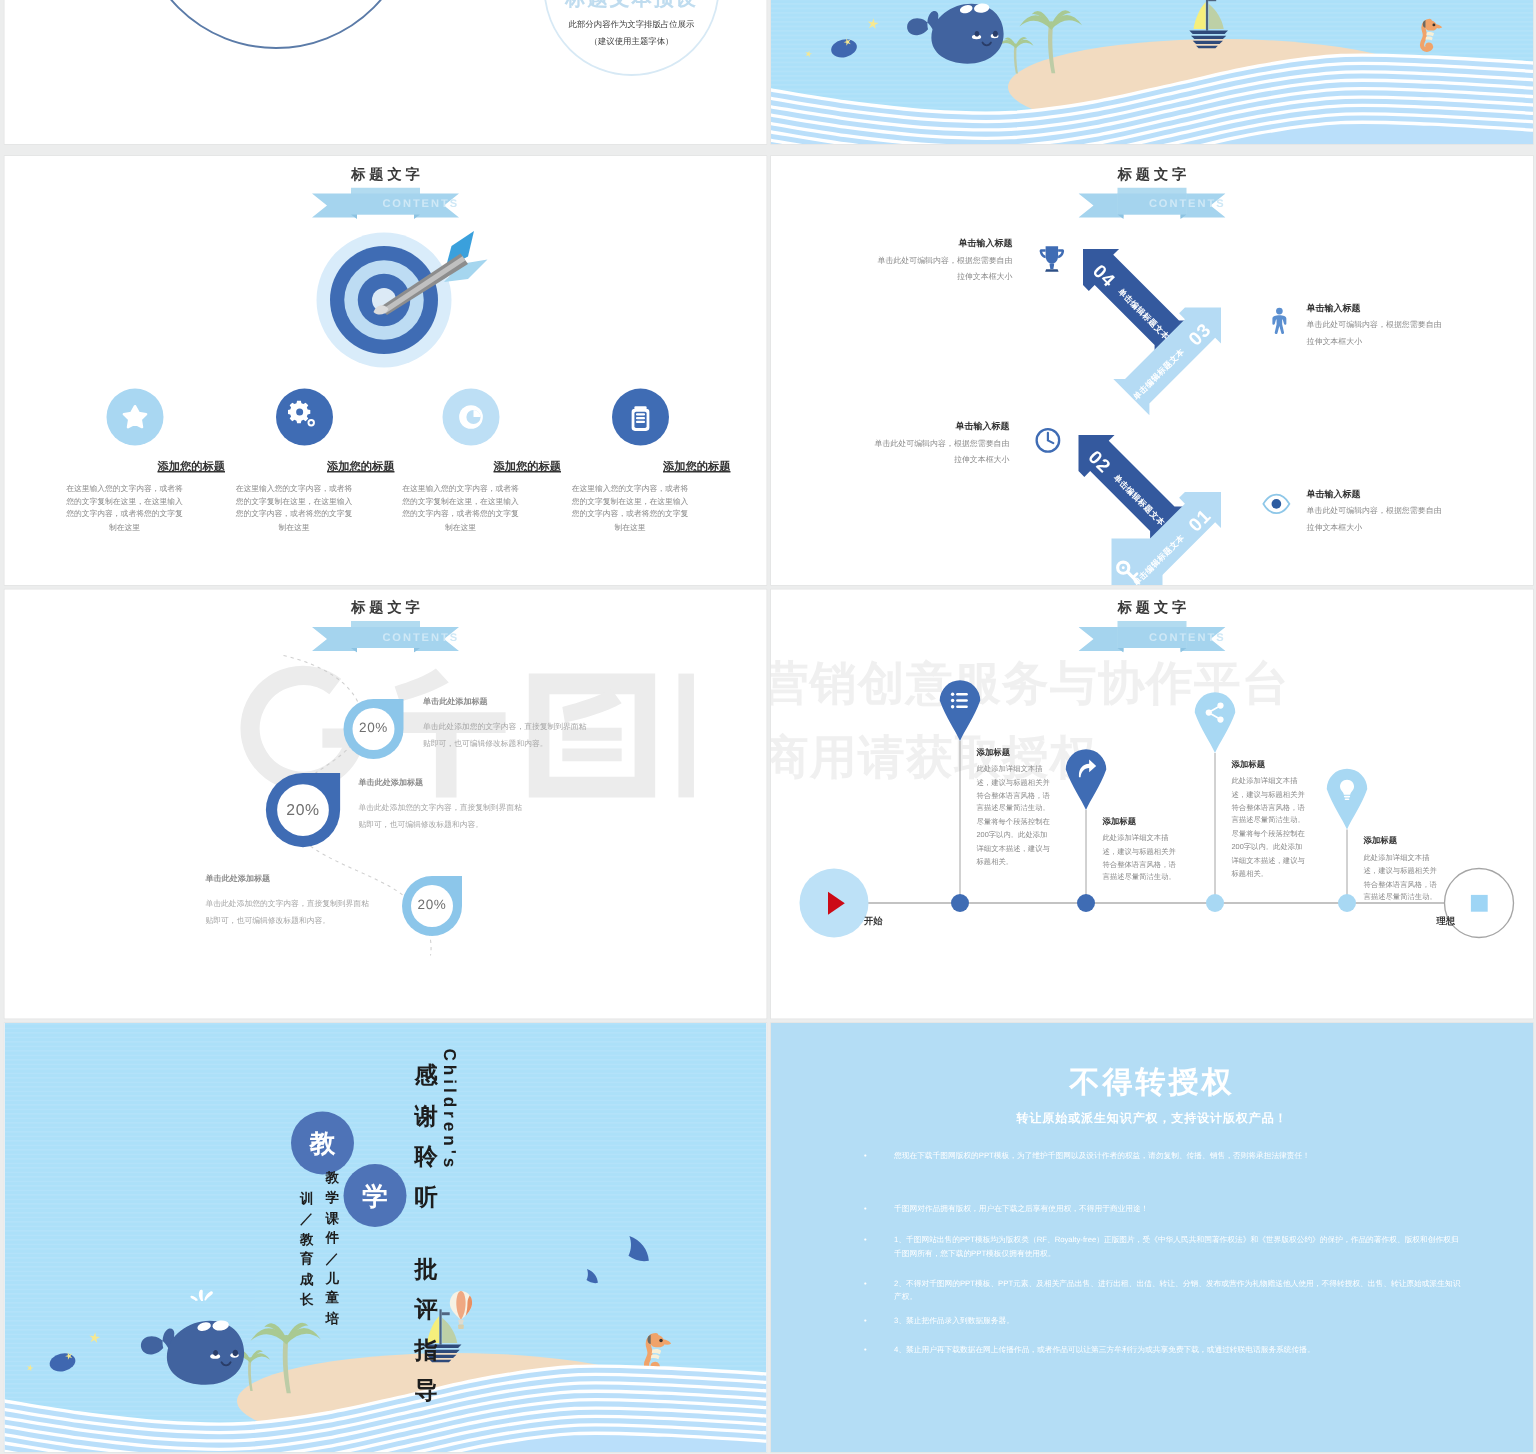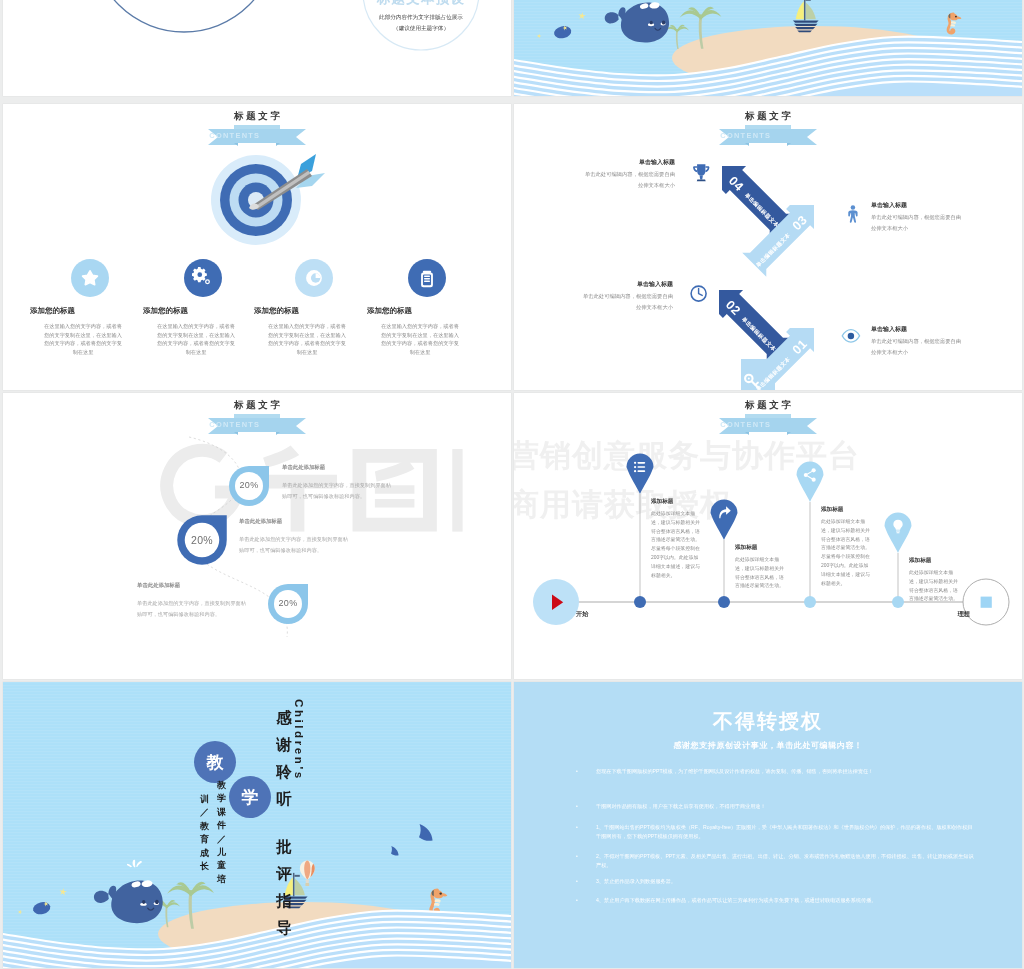--- a/index.html
+++ b/index.html
@@ -2,22 +2,22 @@
 <html><head>
 <meta charset="utf-8">
 <style>
 html,body{margin:0;padding:0;background:#eceded;}
 body{font-family:"Liberation Sans","DejaVu Sans",sans-serif;width:1024px;height:969px;overflow:hidden;}
 .grid{position:relative;width:1024px;height:969px;}
 .slide{position:absolute;background:#fff;overflow:hidden;box-shadow:0 0 0 0.5px rgba(0,0,0,0.04);}
 .abs{position:absolute;}
 
 .rib-title{position:absolute;left:0;text-align:center;font-size:9.5px;font-weight:bold;color:#3a3a3a;letter-spacing:2.6px;text-indent:2.6px;}
-.rib-word{position:absolute;left:0;text-align:left;font-size:7.4px;color:#cfe8f6;letter-spacing:1.3px;text-indent:1.3px;font-weight:bold;}
-.it-title{font-size:7.5px;font-weight:bold;color:#333;text-align:left;}
+.rib-word{position:absolute;left:0;text-align:right;font-size:7.4px;color:#cfe8f6;letter-spacing:1.3px;text-indent:1.3px;font-weight:bold;}
+.it-title{font-size:7.5px;font-weight:bold;color:#333;text-align:right;text-decoration:underline;}
 .it-body{font-size:5.2px;color:#8a8a8a;line-height:1.65;text-align:center;}
 .wm{position:absolute;pointer-events:none;}
 </style>
 </head>
 <body>
 
 <div class="grid">
 <div class="slide" style="left:3px;top:-290px;width:508px;height:386px">
 <svg class="abs" style="left:0;top:0" width="508" height="386" viewBox="0 0 508 386">
 <circle cx="181" cy="230" r="92" fill="none" stroke="#5b7ba8" stroke-width="1.3"></circle>
@@ -708,21 +708,21 @@
 <svg class="abs" style="left:295px;top:178px" width="18.6" height="27.28" viewBox="0 0 30 44">
         <path d="M 15,1 C 22,1 27,7 27,14 C 27,21 21,27 15,32 C 9,27 3,21 3,14 C 3,7 8,1 15,1 Z" fill="#f6f1e4"></path>
         <path d="M 15,1 C 18,1 20,7 20,14 C 20,21 18,28 15,32 C 12,28 10,21 10,14 C 10,7 12,1 15,1 Z" fill="#efa882"></path>
         <path d="M 24.5,6 C 26.6,8.3 27,11 27,14 C 27,19 23.5,24 20,28 C 21.5,23 22,18 22,14 C 22,11 23.3,8 24.5,6 Z" fill="#e88f62"></path>
         <path d="M 12,32 L 18,32 L 17,37 L 13,37 Z" fill="#e0dcd0"></path>
         <rect x="12" y="37" width="6" height="5" rx="1" fill="#d8cfae"></rect>
       </svg>
 </div>
 <div class="slide" style="left:514px;top:682px;width:508px;height:286px;background:#b4ddf5">
 <div class="abs" style="left:0;top:26px;width:508px;text-align:center;font-size:20px;font-weight:bold;color:#fff;letter-spacing:2px">不得转授权</div>
-<div class="abs" style="left:0;top:58px;width:508px;text-align:center;font-size:8.0px;font-weight:bold;color:#fff;letter-spacing:0.6px">感谢您支持原创设计事业，单击此处可编辑内容！</div>
+<div class="abs" style="left:0;top:58px;width:508px;text-align:center;font-size:8.0px;font-weight:bold;color:#fff;letter-spacing:0.6px">转让原始或派生知识产权，支持设计版权产品！</div>
 <div class="abs" style="left:62px;top:85px;font-size:5px;color:#fff;line-height:1.6">•</div>
 <div class="abs" style="left:82px;top:85px;width:378px;font-size:5.15px;color:#fff;line-height:1.75">您现在下载千图网版权的PPT模板，为了维护千图网以及设计作者的权益，请勿复制、传播、销售，否则将承担法律责任！</div>
 <div class="abs" style="left:62px;top:120px;font-size:5px;color:#fff;line-height:1.6">•</div>
 <div class="abs" style="left:82px;top:120px;width:378px;font-size:5.15px;color:#fff;line-height:1.75">千图网对作品拥有版权，用户在下载之后享有使用权，不得用于商业用途！</div>
 <div class="abs" style="left:62px;top:141px;font-size:5px;color:#fff;line-height:1.6">•</div>
 <div class="abs" style="left:82px;top:141px;width:378px;font-size:5.15px;color:#fff;line-height:1.75">1、千图网站出售的PPT模板均为版权类（RF、Royalty-free）正版图片，受《中华人民共和国著作权法》和《世界版权公约》的保护，作品的著作权、版权和创作权归千图网所有，您下载的PPT模板仅拥有使用权。</div>
 <div class="abs" style="left:62px;top:170px;font-size:5px;color:#fff;line-height:1.6">•</div>
 <div class="abs" style="left:82px;top:170px;width:378px;font-size:5.15px;color:#fff;line-height:1.75">2、不得对千图网的PPT模板、PPT元素、及相关产品出售、进行出租、出借、转让、分销、发布或营作为礼物赠送他人使用，不得转授权、出售、转让原始或派生知识产权。</div>
 <div class="abs" style="left:62px;top:195px;font-size:5px;color:#fff;line-height:1.6">•</div>
 <div class="abs" style="left:82px;top:195px;width:378px;font-size:5.15px;color:#fff;line-height:1.75">3、禁止把作品录入到数据服务器。</div>

